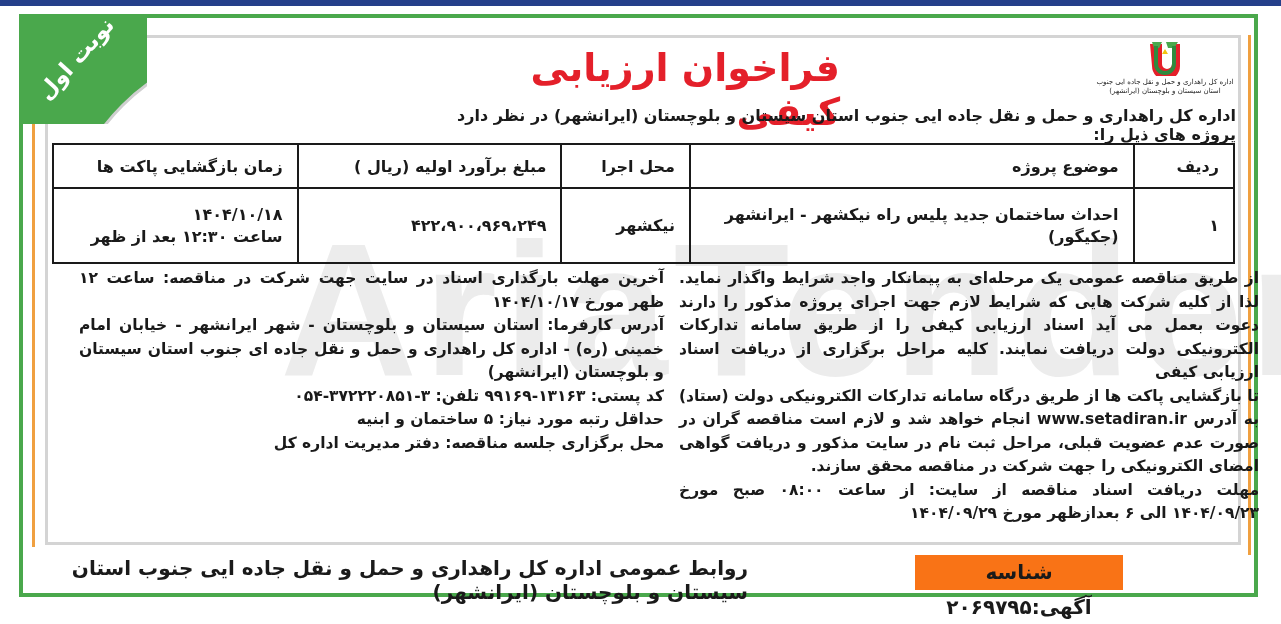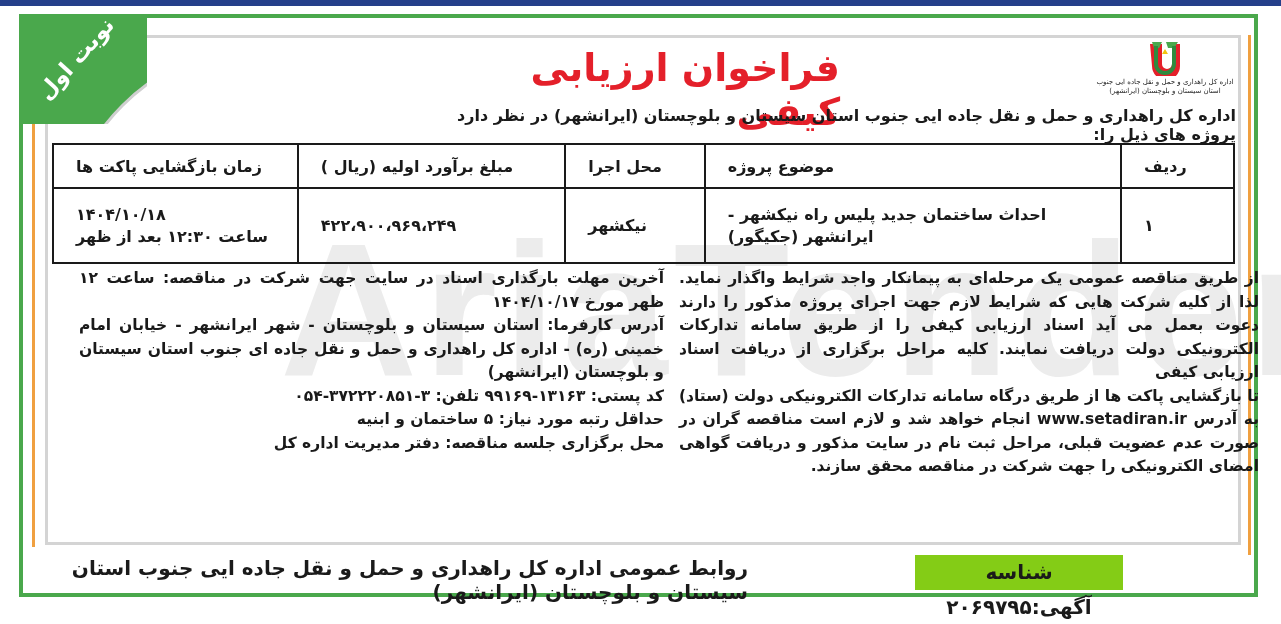--- a/index.html
+++ b/index.html
@@ -120,25 +120,25 @@
     }
     table.projects {
       position: absolute;
       left: 52px; top: 143px;
       width: 1183px;
       border-collapse: collapse;
       direction: rtl;
     }
     table.projects th, table.projects td {
       border: 2px solid #1a1a1a;
-      text-align: left;
+      text-align: right;
       font-size: 16px;
       font-weight: bold;
       color: #1a1a1a;
-      padding: 0 22px;
+      padding: 0 14px;
     }
     table.projects th {
       height: 42px;
     }
     table.projects td {
       height: 73px;
       line-height: 22px;
     }
     .col-row { width: 75px; border-radius: 11px; }
     .col-subject { width: 470px; }
@@ -173,21 +173,21 @@
       text-align: right;
       direction: rtl;
       font-size: 20px;
       font-weight: bold;
       color: #1a1a1a;
     }
     .ad-id-box {
       position: absolute;
       left: 915px; top: 555px;
       width: 208px; height: 35px;
-      background: #84cc16;
+      background: #f97316;
       color: #1a1a1a;
       font-size: 20px;
       font-weight: bold;
       text-align: center;
       line-height: 35px;
       direction: rtl;
     }
     .ltr { direction: ltr; unicode-bidi: embed; }
   </style>
 </head>
@@ -247,20 +247,21 @@
   </tbody>
 </table>
 
 <div class="text-col text-right">
   <p>از طریق مناقصه عمومی یک مرحله‌ای به پیمانکار واجد شرایط واگذار نماید. لذا از کلیه شرکت هایی که شرایط لازم جهت اجرای پروژه مذکور را دارند دعوت بعمل می آید اسناد ارزیابی کیفی را از طریق سامانه تدارکات الکترونیکی دولت دریافت نمایند. کلیه مراحل برگزاری از دریافت اسناد ارزیابی کیفی</p>
   <p>
     <span>تا بازگشایی پاکت ها از طریق درگاه سامانه تدارکات الکترونیکی دولت (ستاد) به آدرس</span>
     <span class="ltr">www.setadiran.ir</span>
     <span>انجام خواهد شد و لازم است مناقصه گران در صورت عدم عضویت قبلی، مراحل ثبت نام در سایت مذکور و دریافت گواهی امضای الکترونیکی را جهت شرکت در مناقصه محقق سازند.</span>
   </p>
+  <p>مهلت دریافت اسناد مناقصه از سایت: از ساعت ۰۸:۰۰ صبح مورخ ۱۴۰۴/۰۹/۲۳ الی ۶ بعدازظهر مورخ ۱۴۰۴/۰۹/۲۹</p>
 </div>
 
 <div class="text-col text-left">
   <p>آخرین مهلت بارگذاری اسناد در سایت جهت شرکت در مناقصه: ساعت ۱۲ ظهر مورخ ۱۴۰۴/۱۰/۱۷</p>
   <p>آدرس کارفرما: استان سیستان و بلوچستان - شهر ایرانشهر - خیابان امام خمینی (ره) - اداره کل راهداری و حمل و نقل جاده ای جنوب استان سیستان و بلوچستان (ایرانشهر)</p>
   <p>کد پستی: ۱۳۱۶۳-۹۹۱۶۹   تلفن: ۳-۳۷۲۲۲۰۸۵۱-۰۵۴</p>
   <p>حداقل رتبه مورد نیاز: ۵ ساختمان و ابنیه</p>
   <p>محل برگزاری جلسه مناقصه: دفتر مدیریت اداره کل</p>
 </div>
 

